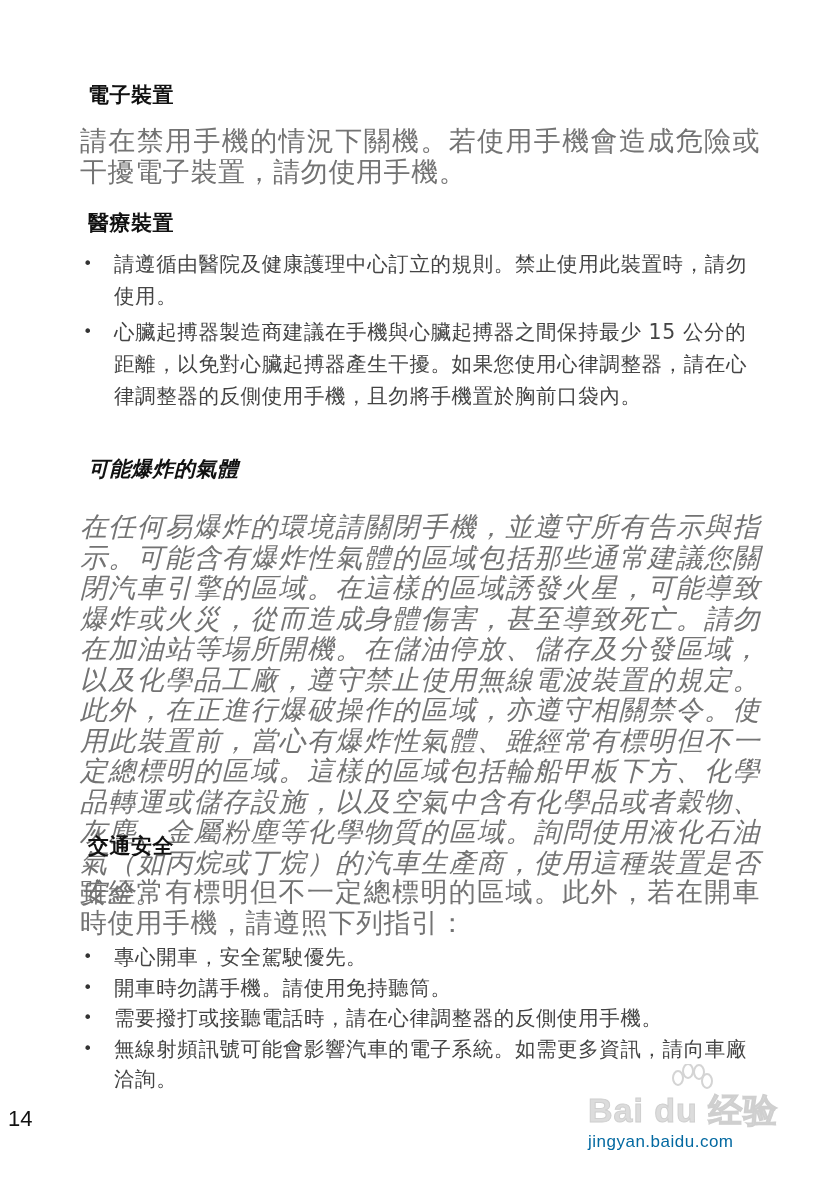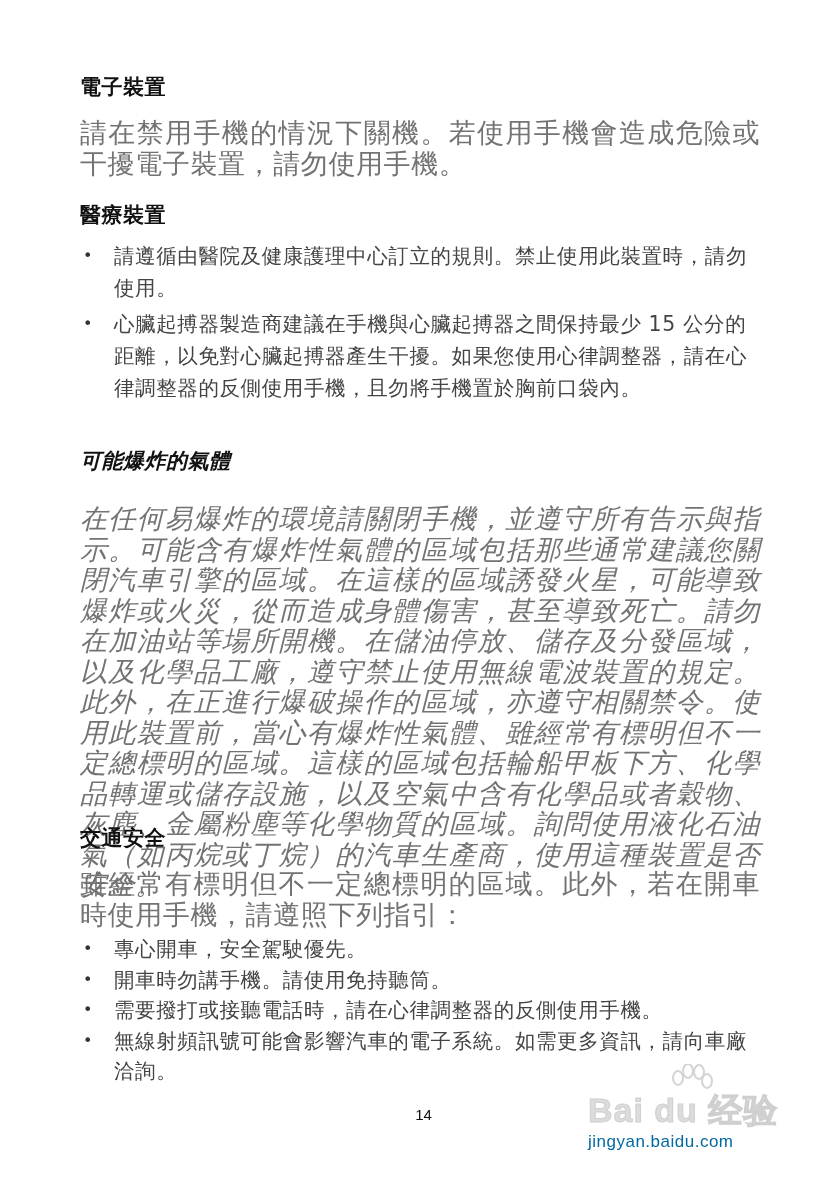--- a/index.html
+++ b/index.html
@@ -19,21 +19,21 @@
       position: absolute;
       left: 80px;
       top: 72px;
       width: 680px;
     }
     .heading {
       font-size: 21px;
       font-weight: bold;
       color: #111111;
       line-height: 30px;
-      margin: 0;
+      margin: 8px;
       letter-spacing: 0.5px;
     }
     .para {
       font-size: 27px;
       line-height: 30.5px;
       margin: 0;
       color: #737373;
       letter-spacing: 0.6px;
       text-align: justify;
     }
@@ -70,23 +70,22 @@
     #sec-explosive .para { margin-top: 28px; }
     #sec-traffic { position: absolute; top: 751px; left: 0; }
     #sec-traffic .para { margin-top: 16px; }
     #sec-traffic .list { margin-top: 4px; }
     #sec-traffic .list li { line-height: 30.5px; }
     .page-number {
       position: absolute;
       left: 0;
       right: 0;
       top: 1106px;
-      text-align: center;
       font-family: "Liberation Sans", sans-serif;
-      font-size: 15px;
+      font-size: 22px;
       color: #111111;
       margin-left: 8px;
     }
     .watermark {
       position: absolute;
       left: 588px;
       top: 1064px;
       width: 230px;
       height: 100px;
       color: #d9d9d9;

